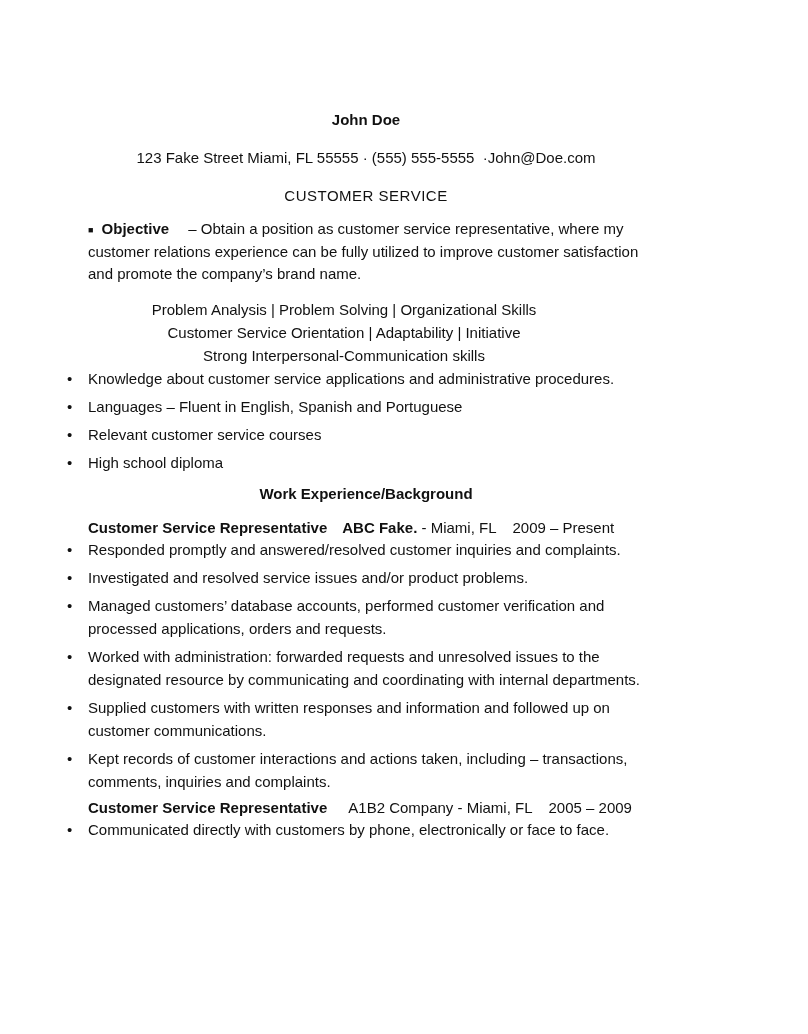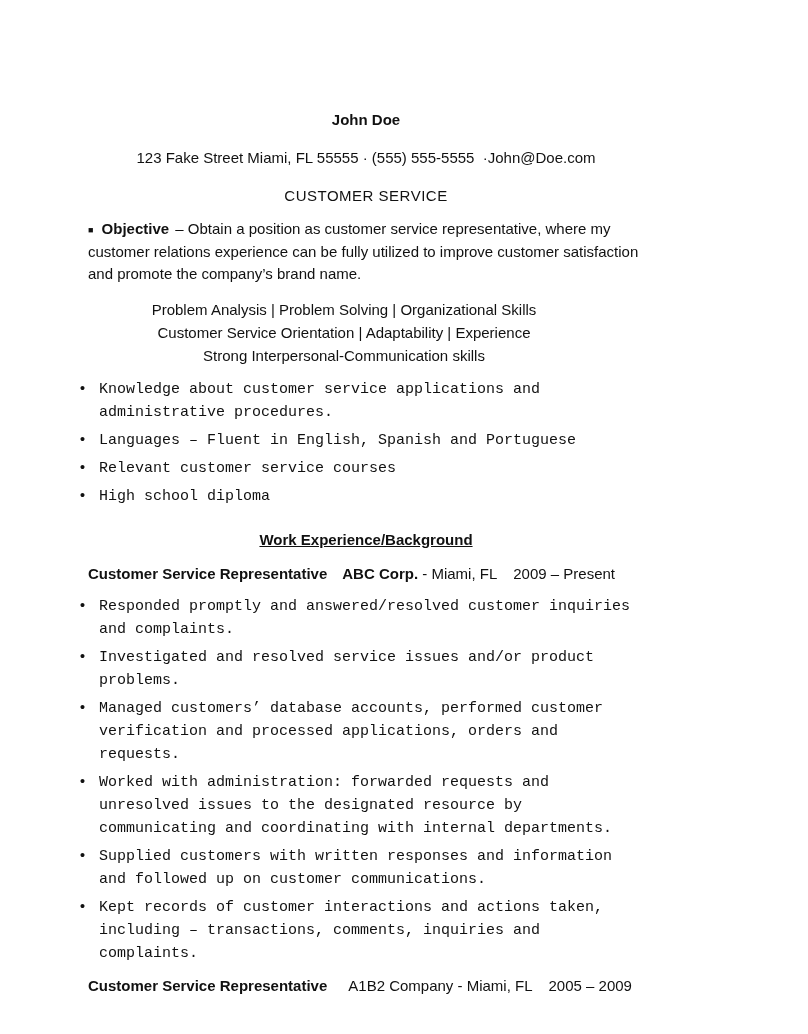--- a/index.html
+++ b/index.html
@@ -44,52 +44,51 @@
     line-height: 22.5px;
   }
   .objective .sq {
     display: inline-block;
     font-size: 9px;
     line-height: 9px;
     vertical-align: 1px;
     margin-right: 4px;
   }
   .objective strong {
-    margin-right: 2px;
+    margin-right: 15px;
   }
   .section-heading {
     font-weight: bold;
     line-height: 20.5px;
   }
   .skills-heading { margin-top: 8px; }
   .skills-lines {
     margin-top: 12px;
     margin-right: 44px;
     text-align: center;
     line-height: 23px;
   }
   ul.dots {
     list-style: none;
-    margin: 11px;
+    margin: 0;
     padding: 0;
-    font-family: Liberation Mono, monospace;
   }
   ul.dots li {
     position: relative;
     line-height: 23px;
     margin: 0 0 5px 0;
   }
   ul.dots li::before {
     content: "\2022";
     position: absolute;
     left: -21px;
     top: 0;
   }
   .list-qualifications { margin-top: 16px; }
-  .exp-heading { margin-top: 22px; text-decoration: underline; }
+  .exp-heading { margin-top: 10px; }
   .job {
     line-height: 20px;
   }
   .job .title { font-weight: bold; }
   .job .company-bold { font-weight: bold; margin-left: 15px; }
   .job .company { margin-left: 21px; }
   .job .dates { margin-left: 16px; text-align: center; }
   .job-1 { margin-top: 14px; }
   .job-2 { margin-top: 2px; }
   .list-job { margin-top: 22px; }
@@ -103,40 +102,43 @@
 
   <div class="contact center">123 Fake Street Miami, FL 55555 · (555) 555-5555 &nbsp;·John@Doe.com</div>
 
   <div class="doc-title center">CUSTOMER SERVICE</div>
 
   <p class="objective"><span class="sq">■</span> <strong>Objective</strong> <span>– Obtain a position as customer service representative, where my customer relations experience can be fully utilized to improve customer satisfaction and promote the company’s brand name.</span></p>
 
 
   <div class="skills-lines">
     <div>Problem Analysis | Problem Solving | Organizational Skills</div>
-    <div>Customer Service Orientation | Adaptability | Experience</div>
+    <div>Customer Service Orientation | Adaptability | Initiative</div>
     <div>Strong Interpersonal-Communication skills</div>
   </div>
 
   <ul class="dots list-qualifications">
     <li>Knowledge about customer service applications and administrative procedures.</li>
     <li>Languages – Fluent in English, Spanish and Portuguese</li>
     <li>Relevant customer service courses</li>
     <li>High school diploma</li>
   </ul>
 
   <div class="section-heading exp-heading center">Work Experience/Background</div>
 
-  <div class="job job-1"><span class="title">Customer Service Representative</span><span class="company-bold">ABC Corp.</span> <span>- Miami, FL</span><span class="dates">2009 – Present</span></div>
+  <div class="job job-1"><span class="title">Customer Service Representative</span><span class="company-bold">ABC Fake.</span> <span>- Miami, FL</span><span class="dates">2009 – Present</span></div>
 
   <ul class="dots list-job">
     <li>Responded promptly and answered/resolved customer inquiries and complaints.</li>
     <li>Investigated and resolved service issues and/or product problems.</li>
     <li>Managed customers’ database accounts, performed customer verification and processed applications, orders and requests.</li>
     <li>Worked with administration: forwarded requests and unresolved issues to the designated resource by communicating and coordinating with internal departments.</li>
     <li>Supplied customers with written responses and information and followed up on customer communications.</li>
     <li>Kept records of customer interactions and actions taken, including – transactions, comments, inquiries and complaints.</li>
   </ul>
 
   <div class="job job-2"><span class="title">Customer Service Representative</span><span class="company">A1B2 Company - Miami, FL</span><span class="dates">2005 – 2009</span></div>
 
+  <ul class="dots list-job">
+    <li>Communicated directly with customers by phone, electronically or face to face.</li>
+  </ul>
 
 </div>
 
 </body></html>

